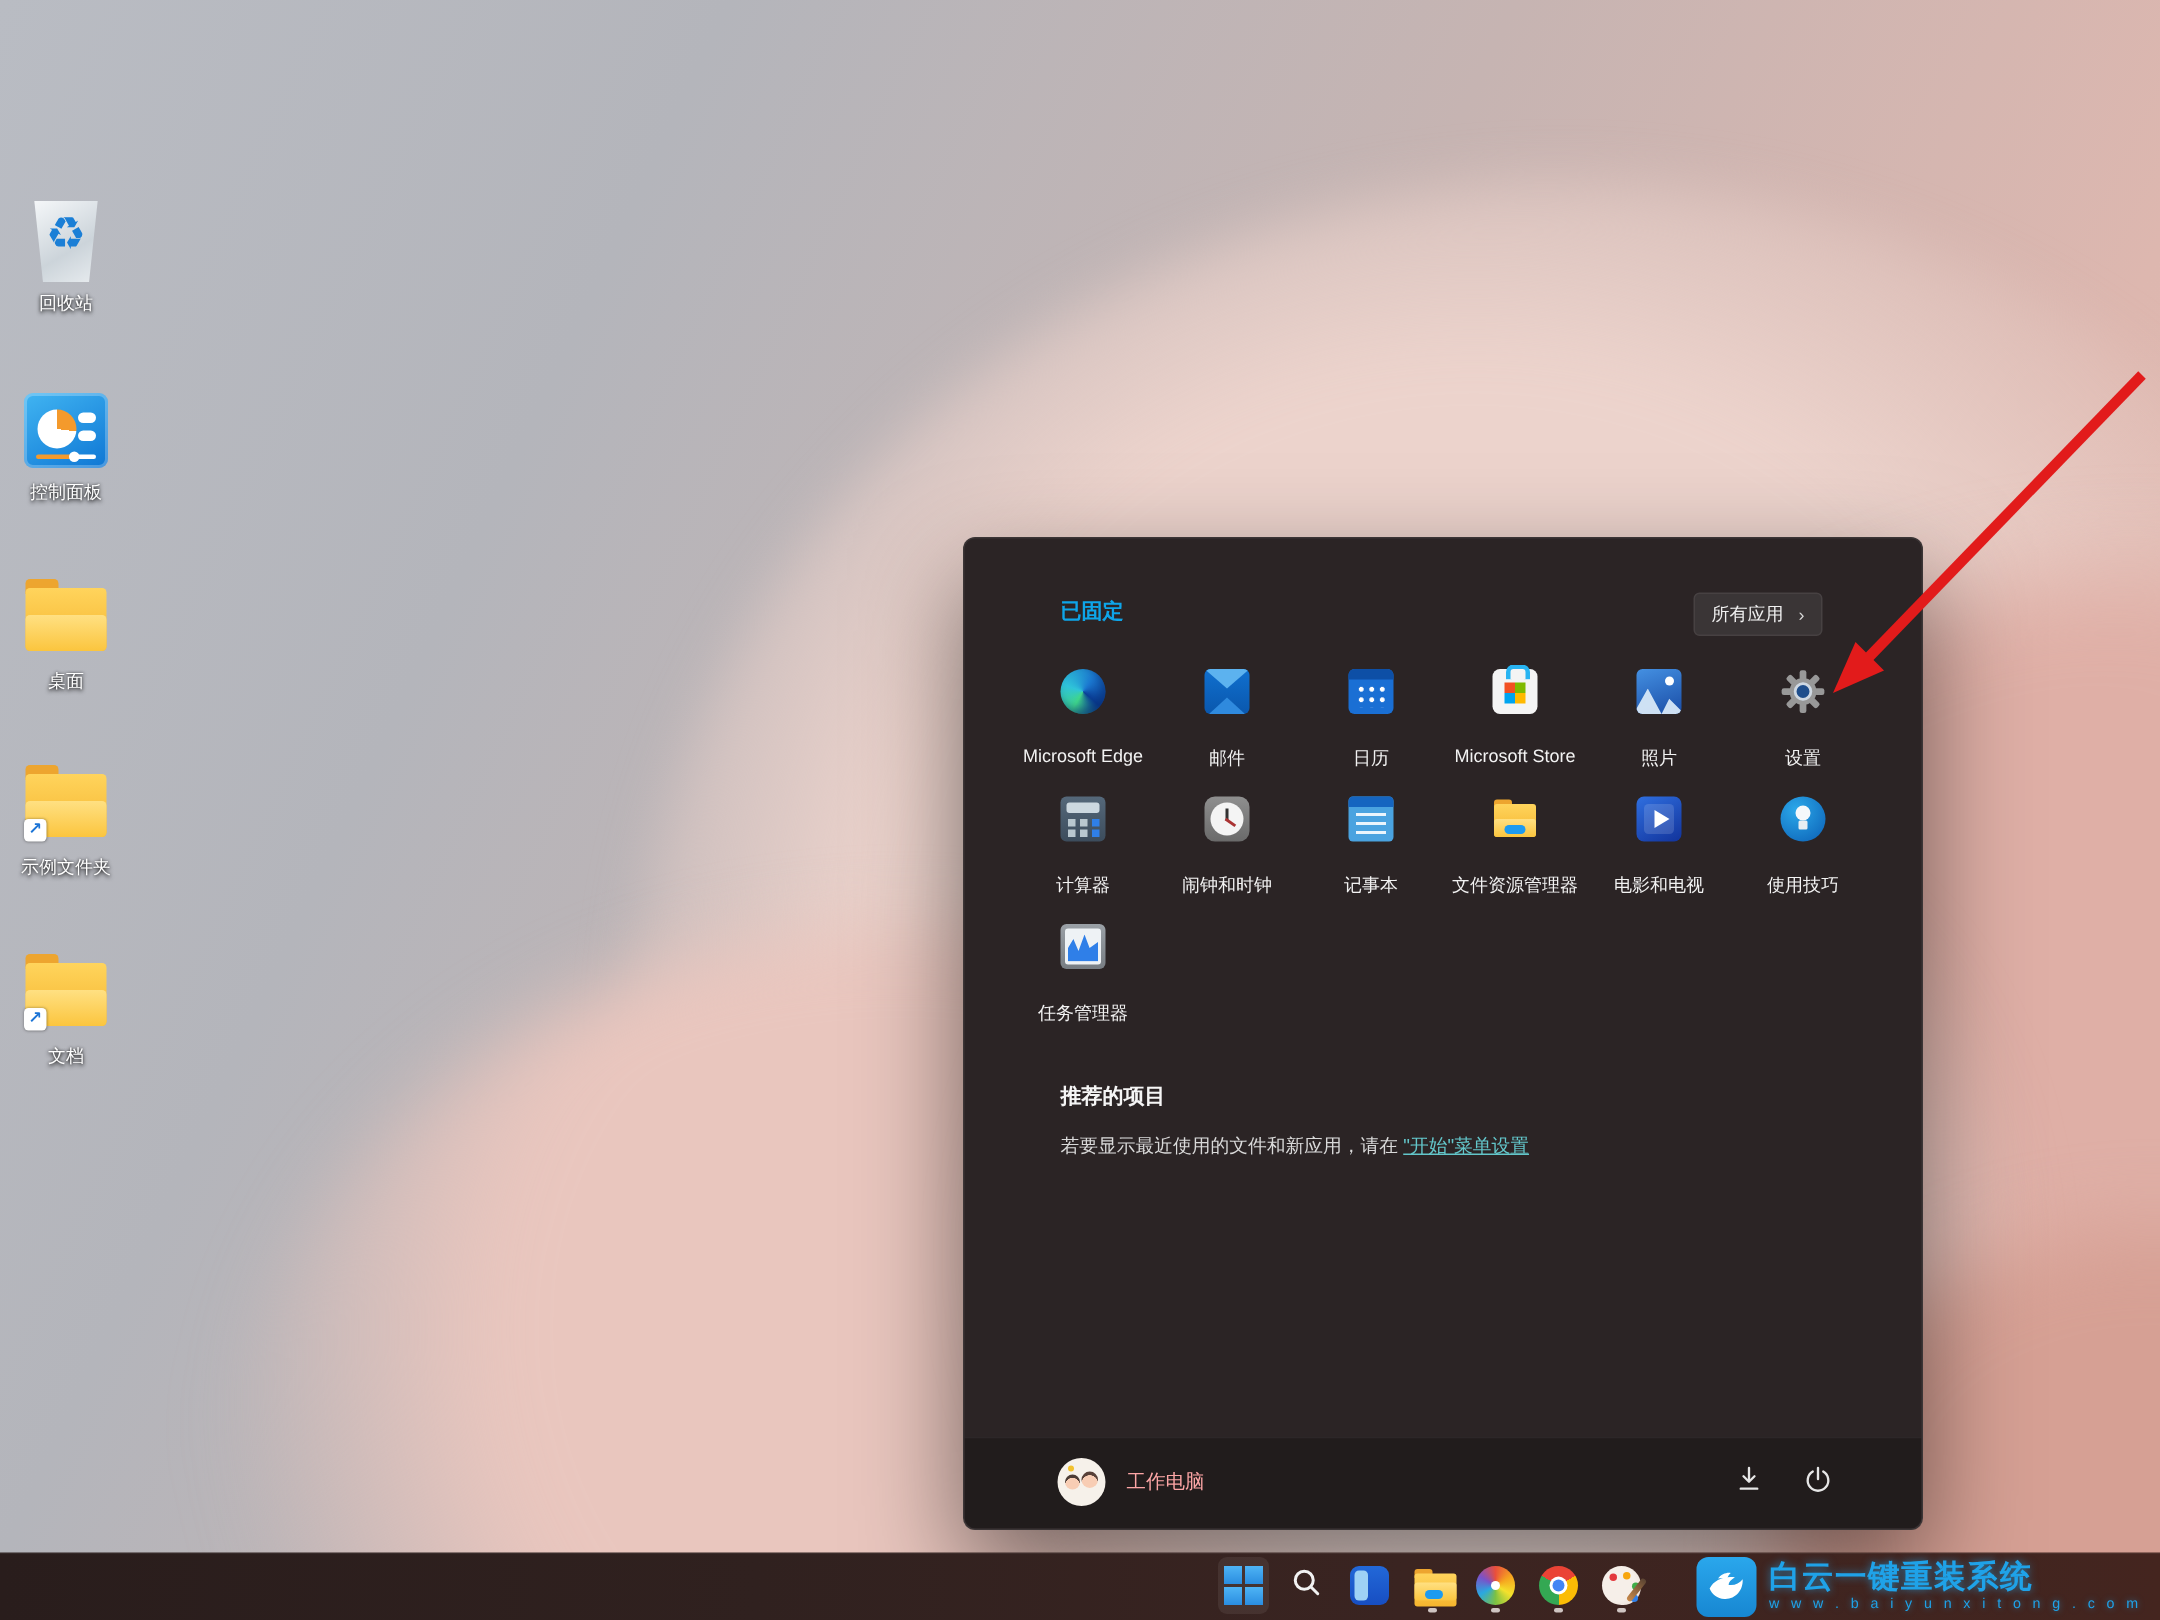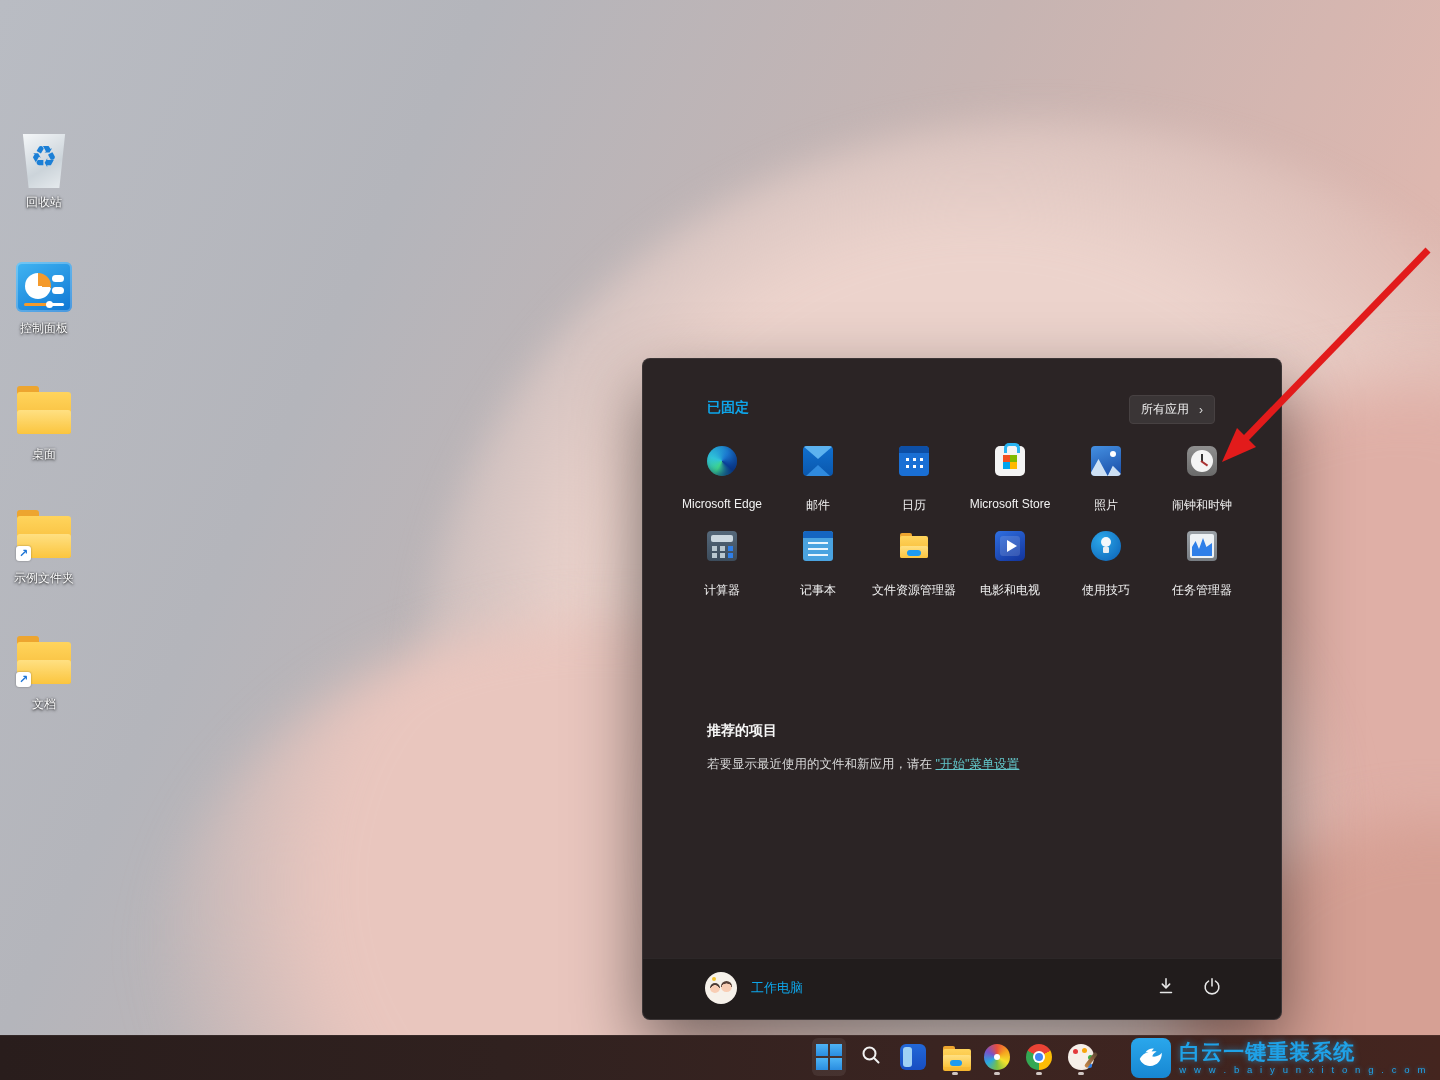--- a/index.html
+++ b/index.html
@@ -106,21 +106,21 @@
   .sm-rec-h{position:absolute;top:363px;left:64px;font-size:14px;font-weight:bold;color:#f5f5f5;}
   .sm-rec-t{position:absolute;top:397px;left:64px;font-size:12.5px;color:#d9d9d9;}
   .sm-rec-t a{color:#63c6ca;text-decoration:underline;cursor:pointer;}
   
   .sm-bottom{position:absolute;left:0;right:0;bottom:0;height:60px;border-radius:0 0 8px 8px;background:rgba(0,0,0,.22);border-top:1px solid rgba(255,255,255,.05);}
   .sm-user{position:absolute;left:62px;top:13px;display:flex;align-items:center;gap:14px;cursor:pointer;}
   .avatar{width:32px;height:32px;border-radius:50%;background:#f6f1ea;position:relative;overflow:hidden;}
   .avatar:before{content:"";position:absolute;left:5px;top:11px;width:10px;height:10px;border-radius:50%;background:radial-gradient(circle at 50% 72%,#f8cdb4 0 55%,#4c3c36 58%);}
   .avatar:after{content:"";position:absolute;left:16px;top:9px;width:11px;height:11px;border-radius:50%;background:radial-gradient(circle at 50% 72%,#f8cdb4 0 55%,#584138 58%);}
   .avatar .spark{position:absolute;left:7px;top:5px;width:4px;height:4px;border-radius:50%;background:#f2c230;}
-  .sm-username{font-size:13px;color:#0ea5e9;}
+  .sm-username{font-size:13px;color:#fca5a5;}
   .sm-actions{position:absolute;right:56px;top:16px;display:flex;gap:20px;}
   .sm-actions .abtn{width:26px;height:26px;display:flex;align-items:center;justify-content:center;cursor:pointer;}
   
   .taskbar{position:absolute;left:0;right:0;bottom:0;height:44px;background:linear-gradient(90deg,#291d1c 0%,#30211f 35%,#3a2421 65%,#44251f 100%);border-top:1px solid rgba(255,255,255,.05);margin-top:28px;}
   .tb-center{position:absolute;left:812px;top:2px;display:flex;gap:8px;}
   .tb-btn{width:34px;height:38px;display:flex;align-items:center;justify-content:center;position:relative;border-radius:6px;cursor:pointer;}
   .tb-btn.active{background:rgba(255,255,255,.07);}
   .dash{position:absolute;bottom:1px;left:14px;width:6px;height:3px;border-radius:2px;background:#cfc5c2;}
   .winlogo{display:grid;grid-template-columns:12px 12px;grid-template-rows:12px 12px;gap:2px;}
   .winlogo i{background:linear-gradient(#4eb4f5,#2a8de0);}
@@ -225,31 +225,50 @@
       </div>
       <div class="app">
         <div class="ico i-store"></div>
         <div class="app-label">Microsoft Store</div>
       </div>
       <div class="app">
         <div class="ico i-photos"></div>
         <div class="app-label">照片</div>
       </div>
       <div class="app">
+        <span class="ico">
+          <svg viewBox="0 0 40 40" width="30" height="30">
+            <g fill="#989898">
+              <rect x="17" y="1" width="6" height="9" rx="2"></rect>
+              <rect x="17" y="1" width="6" height="9" rx="2" transform="rotate(45 20 20)"></rect>
+              <rect x="17" y="1" width="6" height="9" rx="2" transform="rotate(90 20 20)"></rect>
+              <rect x="17" y="1" width="6" height="9" rx="2" transform="rotate(135 20 20)"></rect>
+              <rect x="17" y="1" width="6" height="9" rx="2" transform="rotate(180 20 20)"></rect>
+              <rect x="17" y="1" width="6" height="9" rx="2" transform="rotate(225 20 20)"></rect>
+              <rect x="17" y="1" width="6" height="9" rx="2" transform="rotate(270 20 20)"></rect>
+              <rect x="17" y="1" width="6" height="9" rx="2" transform="rotate(315 20 20)"></rect>
+              <circle cx="20" cy="20" r="12"></circle>
+            </g>
+            <circle cx="20" cy="20" r="7" fill="#1f4e8c" stroke="#cfd8e2" stroke-width="2.5"></circle>
+          </svg>
+        </span>
+        <div class="app-label">设置</div>
+      </div>
+      <div class="app">
+        <div class="ico i-calc">
+            <div class="keys"></div>
+          </div>
+        <div class="app-label">计算器</div>
+      </div>
+      <div class="app">
         <div class="ico i-clock">
             <div class="h1"></div>
             <div class="h2"></div>
           </div>
         <div class="app-label">闹钟和时钟</div>
-      </div>
-      <div class="app">
-        <div class="ico i-calc">
-            <div class="keys"></div>
-          </div>
-        <div class="app-label">计算器</div>
       </div>
       <div class="app">
         <div class="ico i-note"></div>
         <div class="app-label">记事本</div>
       </div>
       <div class="app">
         <div class="ico i-folder">
           <div class="fold-tab" style="position:absolute;border-radius:2px 2px 0 0;background:#eda52f;"></div>
           <div class="fold-body" style="position:absolute;background:linear-gradient(#ffd45c,#f5b52e);"></div>
           <div class="fold-front" style="position:absolute;background:linear-gradient(#ffe082,#fbc53e);"></div>

